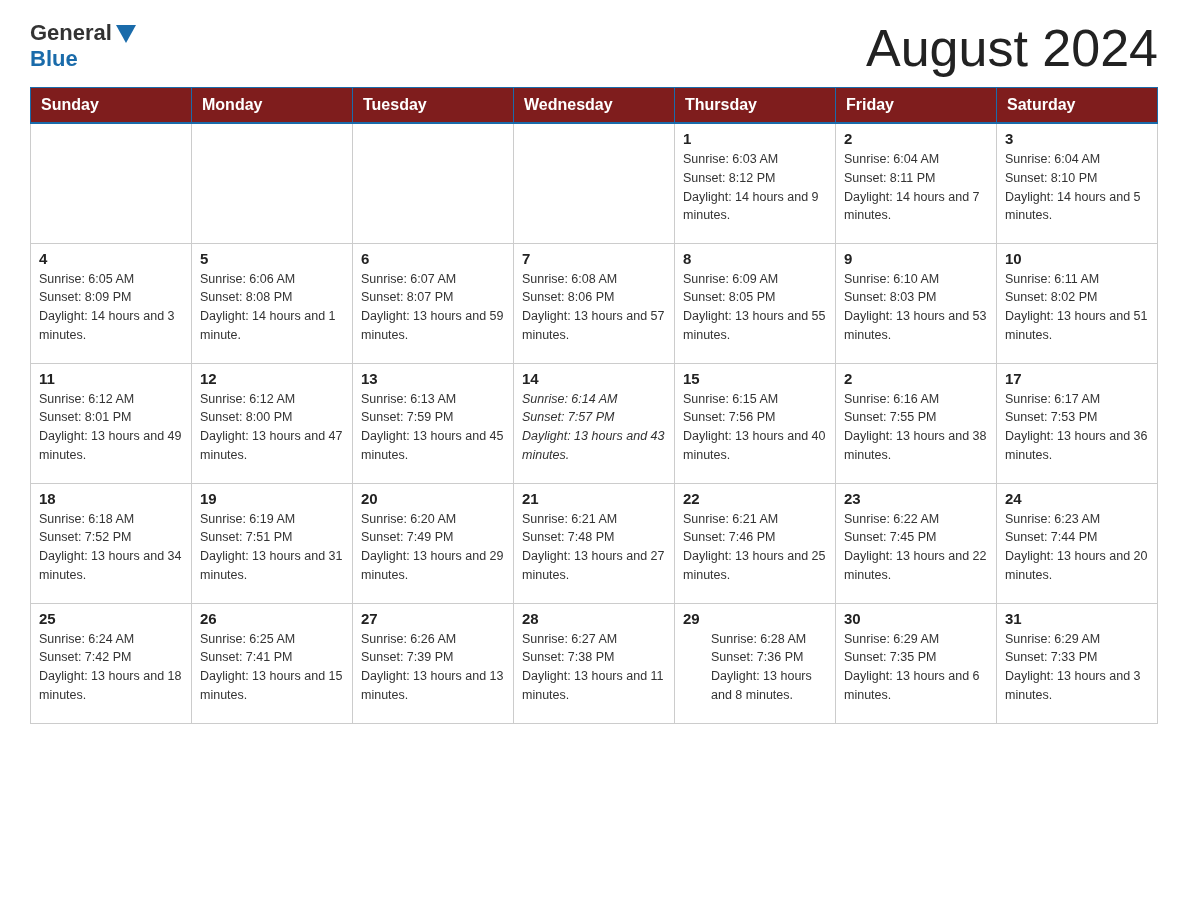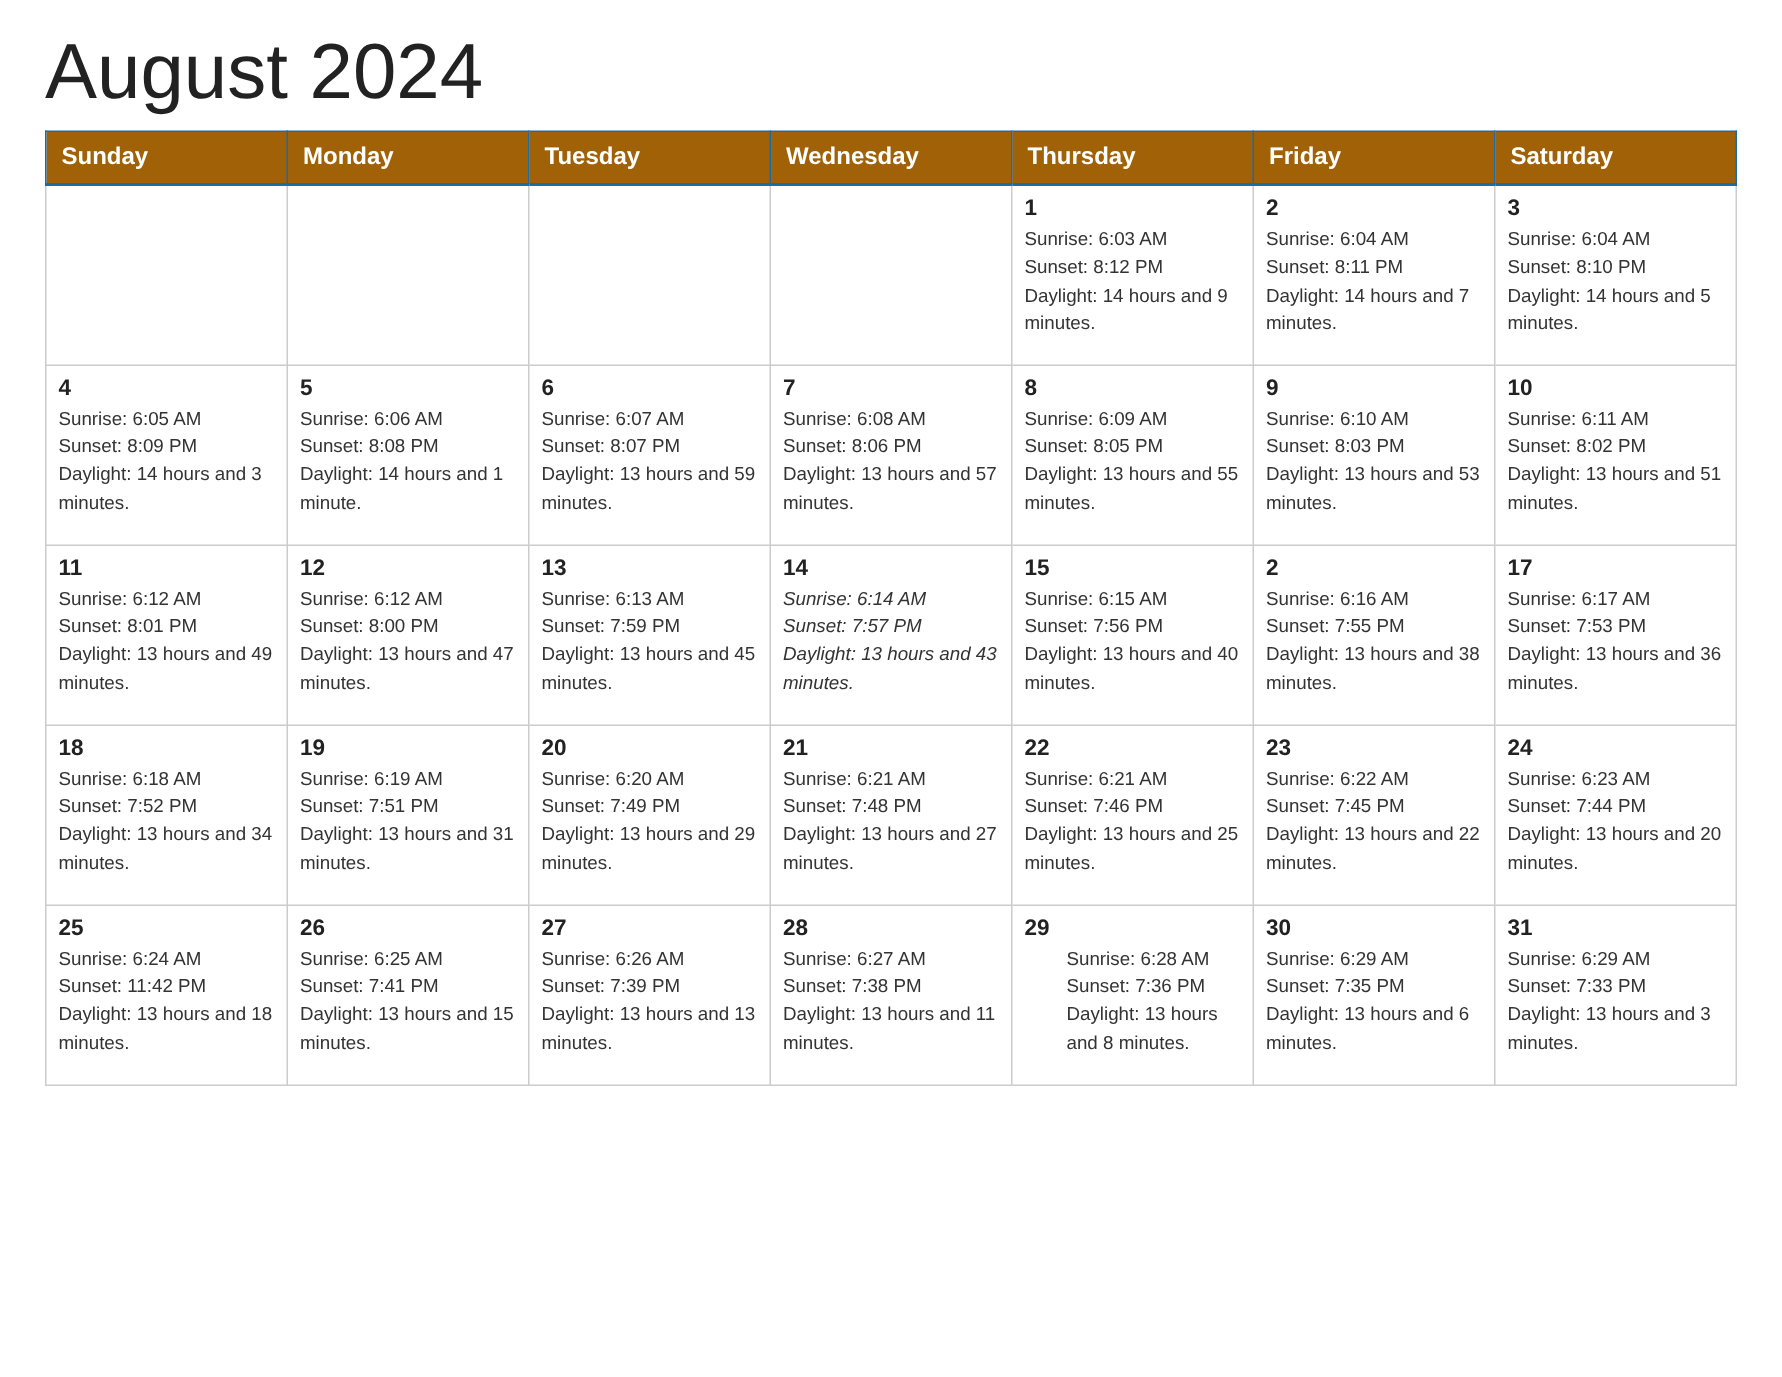--- a/index.html
+++ b/index.html
@@ -58,21 +58,21 @@
       font-size: 20px;
       color: #444;
       margin-top: 4px;
     }
     table {
       width: 100%;
       border-collapse: collapse;
       margin-top: 10px;
     }
     thead tr th {
-      background-color: #a16207;
+      background-color: #7f1d1d;
       color: #fff;
       font-size: 16px;
       font-weight: bold;
       padding: 8px 10px;
       text-align: left;
       border: 1px solid #1a6baa;
     }
     tbody tr td {
       vertical-align: top;
       border: 1px solid #ccc;
@@ -102,20 +102,27 @@
       border-left: 1px solid #ccc;
     }
     .empty-cell {
       background: #fff;
     }
   </style>
 </head>
 <body>
 
 <div class="header">
+  <div class="logo">
+    <div class="logo-top">
+      <span class="logo-text-general">General</span>
+      <div class="logo-triangle"></div>
+    </div>
+    <span class="logo-text-blue">Blue</span>
+  </div>
   <div class="header-right">
     <div class="month-title">August 2024</div>
   </div>
 </div>
 
 <table>
   <thead>
     <tr>
     <th>Sunday</th>
         <th>Monday</th>
@@ -280,21 +287,21 @@
           <span class="day-number">24</span>
           <div class="day-info" style="white-space: pre-line;">Sunrise: 6:23 AM
 Sunset: 7:44 PM
 Daylight: 13 hours and 20 minutes.</div>
         </td>
       </tr>
       <tr>
         <td>
           <span class="day-number">25</span>
           <div class="day-info" style="white-space: pre-line;">Sunrise: 6:24 AM
-Sunset: 11:42 PM
+Sunset: 7:42 PM
 Daylight: 13 hours and 18 minutes.</div>
         </td>
         <td>
           <span class="day-number">26</span>
           <div class="day-info" style="white-space: pre-line;">Sunrise: 6:25 AM
 Sunset: 7:41 PM
 Daylight: 13 hours and 15 minutes.</div>
         </td>
         <td>
           <span class="day-number">27</span>

